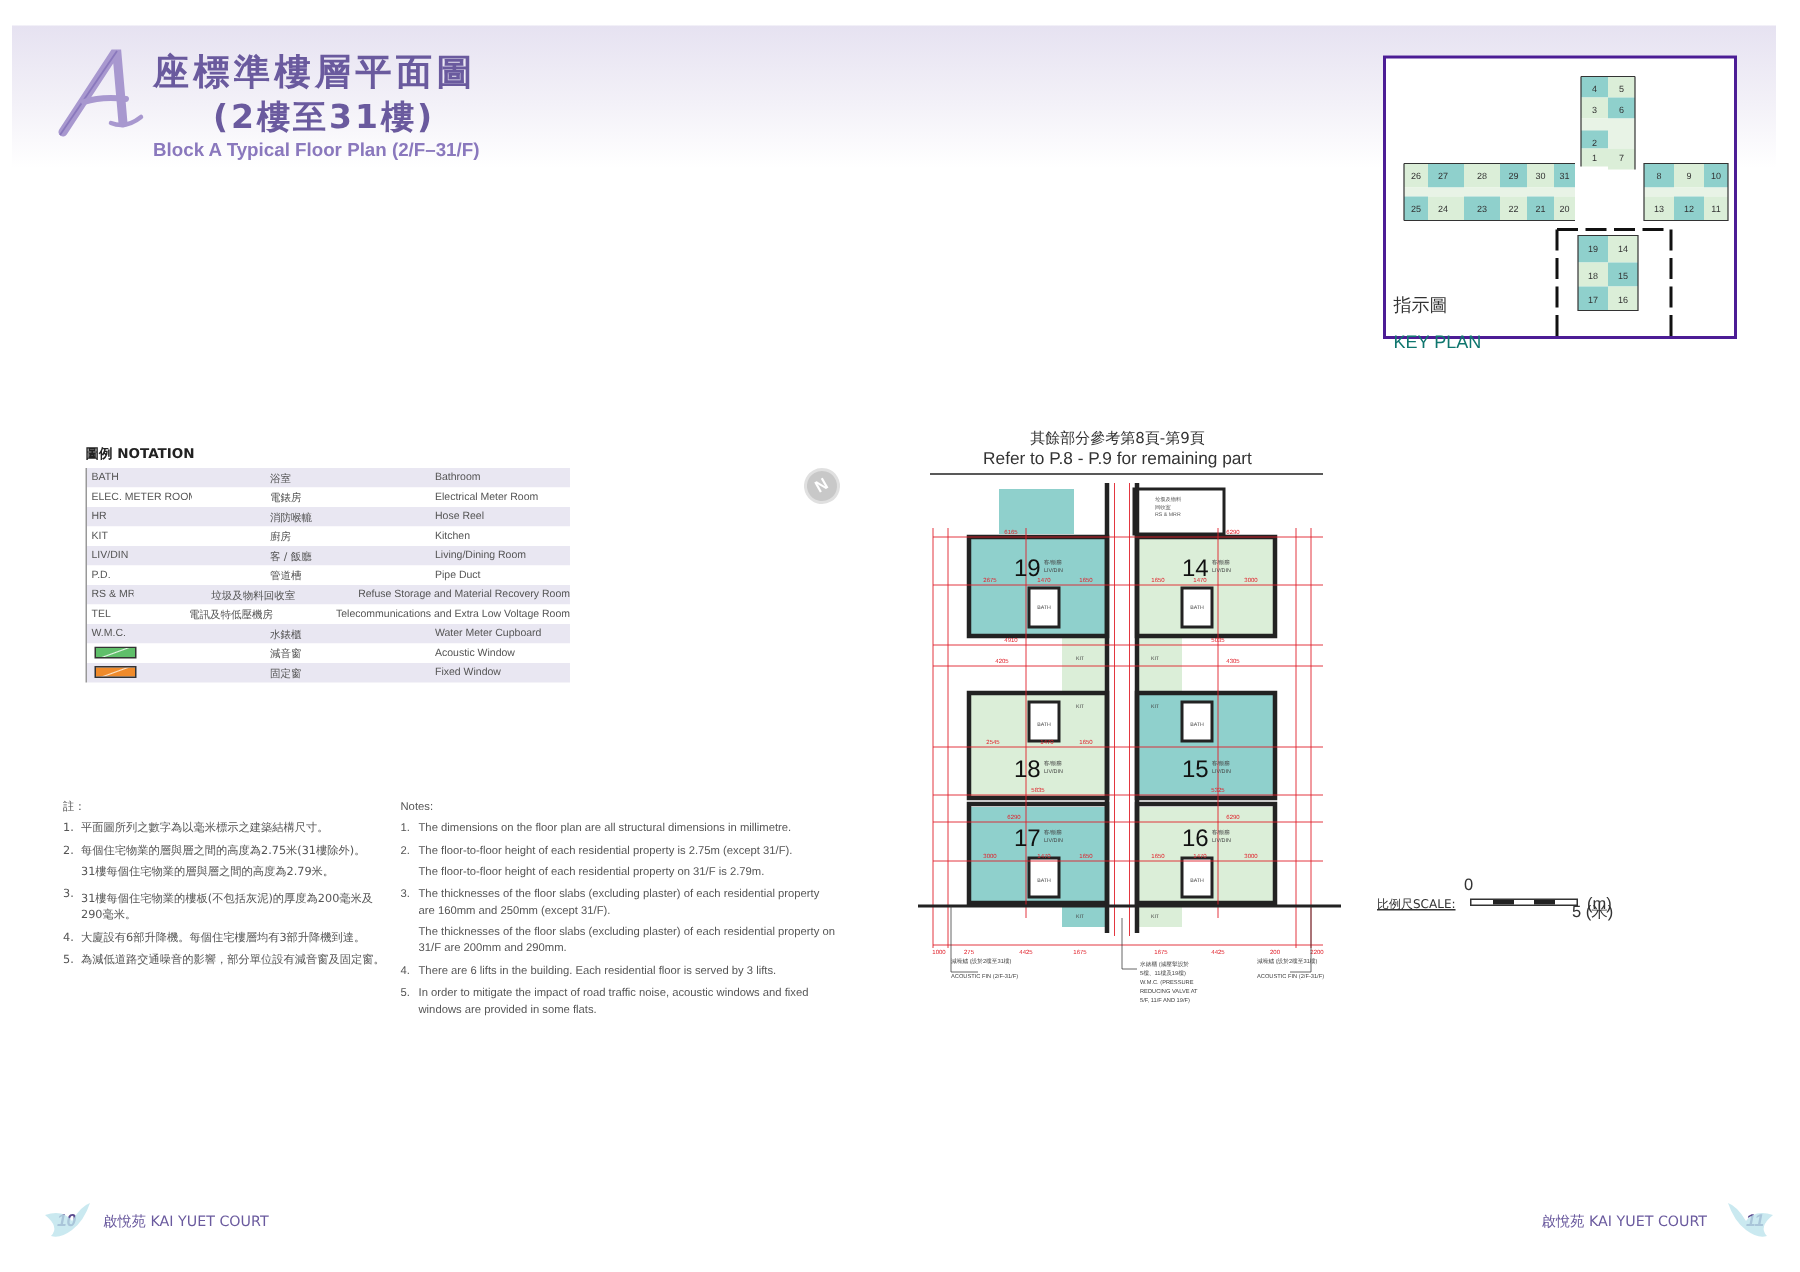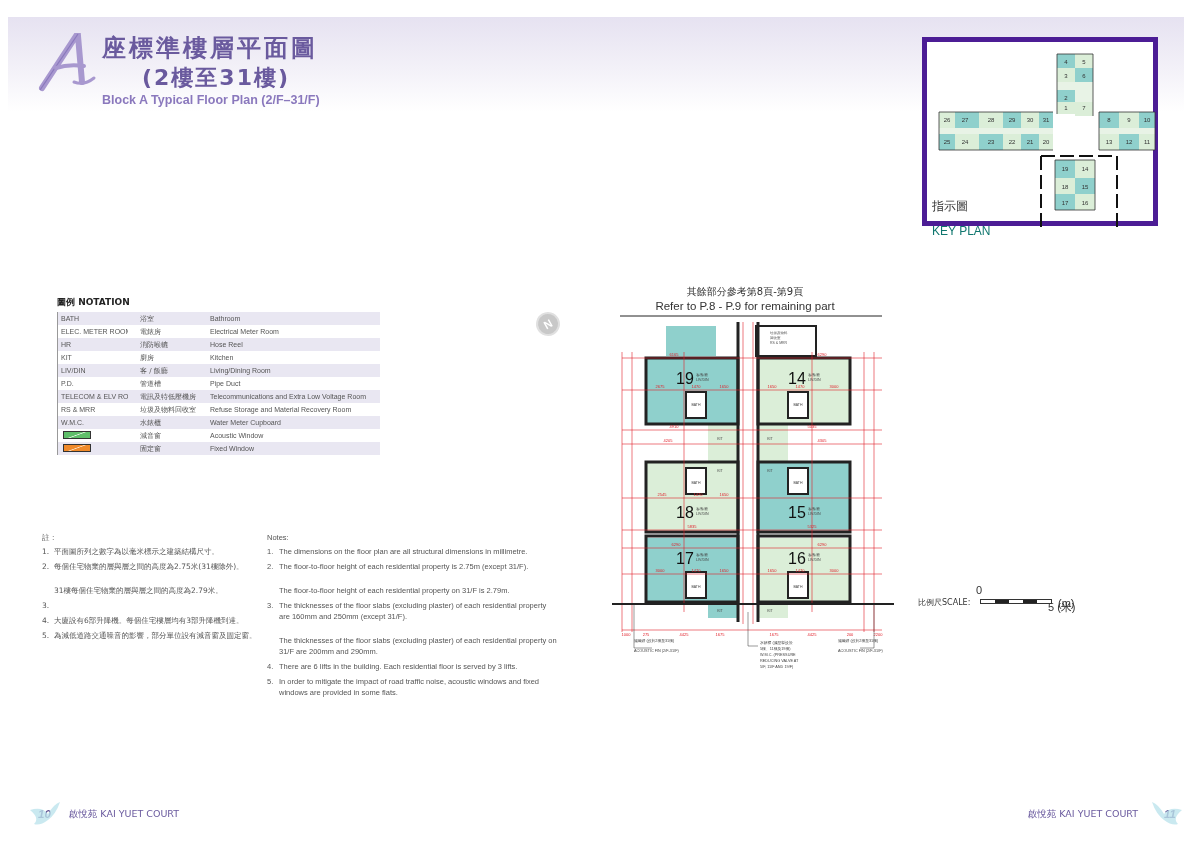--- a/index.html
+++ b/index.html
@@ -11,62 +11,62 @@
     background: linear-gradient(to bottom, #e6e2f1 0%, #f3f1f8 55%, #ffffff 100%); }
 
   
   .title-block { position: absolute; left: 38px; top: 30px; }
   .big-a { position: absolute; left: 0; top: 0; width: 60px; height: 62px; }
   .title-zh { position: absolute; left: 64px; top: 2px; font-size: 24px; font-weight: bold; color: #6a5a9e; letter-spacing: 3px; white-space: nowrap; font-family: "DejaVu Sans", sans-serif; }
   .title-zh2 { position: absolute; left: 60px; top: 33px; font-size: 22px; font-weight: bold; color: #6a5a9e; letter-spacing: 2px; white-space: nowrap; font-family: "DejaVu Sans", sans-serif; margin-left: 44px; }
   .title-en { position: absolute; left: 64px; top: 63px; font-size: 12.5px; font-weight: bold; color: #8a78bd; white-space: nowrap; }
 
   
-  .keyplan { position: absolute; left: 922px; top: 37px; width: 236px; height: 189px; border: 5px solid #4c1d95; background: #fff; }
+  .keyplan { position: absolute; left: 922px; top: 37px; width: 236px; height: 189px; border: 2px solid #4c1d95; background: #fff; }
   .keyplan svg { position: absolute; left: 0; top: 0; }
   .kp-label-zh { position: absolute; left: 5px; top: 156px; font-size: 12px; color: #333; font-family: "DejaVu Sans", sans-serif; }
   .kp-label-en { position: absolute; left: 5px; top: 182px; font-size: 12px; color: #0f766e; }
 
   
   .notation { position: absolute; left: 42px; top: 296px; width: 325px; margin-left: 15px; }
   .notation-title { font-size: 9px; font-weight: bold; color: #222; margin-bottom: 3px; font-family: "DejaVu Sans", sans-serif; }
   .notation-table { width: 323px; border-left: 1px solid #999; font-size: 7px; color: #555; }
-  .nrow { display: flex; height: 13px; align-items: center; }
+  .nrow { display: flex; height: 13px; align-items: center; gap: 40px; }
   .nrow:nth-child(odd) { background: #e9e7f2; }
   .nrow:nth-child(even) { background: #ffffff; }
   .ncol1 { width: 70px; padding-left: 3px; white-space: nowrap; overflow: hidden; }
   .ncol2 { width: 80px; padding-left: 12px; white-space: nowrap; font-family: "DejaVu Sans", sans-serif; }
   .ncol3 { flex: 1; padding-left: 2px; white-space: nowrap; }
   .swatch { display: inline-block; width: 28px; height: 8px; border: 1px solid #333; margin-left: 2px; }
   .sw-green { background: linear-gradient(160deg, #5fbf6a 0%, #5fbf6a 45%, #e6f5e6 50%, #5fbf6a 55%, #5fbf6a 100%); }
   .sw-orange { background: linear-gradient(160deg, #f08a2a 0%, #f08a2a 45%, #fde3c8 50%, #f08a2a 55%, #f08a2a 100%); }
 
   
   .north { position: absolute; left: 536px; top: 312px; width: 24px; height: 24px; border-radius: 50%; background: #c8c8c8; border: 2px solid #e0e0e0; display: flex; align-items: center; justify-content: center; font-size: 11px; font-weight: bold; color: #fff; transform: rotate(-30deg); }
 
   
   .notes-zh { position: absolute; left: 42px; top: 532px; width: 215px; font-size: 7.5px; color: #555; line-height: 11px; font-family: "DejaVu Sans", sans-serif; }
   .notes-en { position: absolute; left: 267px; top: 532px; width: 292px; font-size: 7.5px; color: #555; line-height: 11px; }
   .note-head { margin-bottom: 3px; }
   .note-item { display: flex; margin-bottom: 4px; }
   .note-num { width: 12px; flex-shrink: 0; }
   .note-body { flex: 1; }
-  .note-sub { margin-top: 13px; }
+  .note-sub { margin-top: 3px; }
 
   
   .plan-head { position: absolute; left: 620px; top: 285px; width: 250px; text-align: center; color: #333; }
   .plan-head .zh { font-size: 10px; font-family: "DejaVu Sans", sans-serif; }
   .plan-head .en { font-size: 11.5px; margin-top: 1px; }
   .plan { position: absolute; left: 612px; top: 312px; width: 282px; height: 370px; }
 
   
   .scale { position: absolute; left: 918px; top: 584px; width: 170px; height: 28px; font-size: 9px; color: #333; }
   .scale .s0 { position: absolute; left: 58px; top: 0; font-size: 11px; }
   .scale .s5 { position: absolute; left: 130px; top: 16px; font-size: 11px; white-space: nowrap; }
-  .scale .slabel { position: absolute; left: 0; top: 13px; font-size: 8px; white-space: nowrap; font-family: "DejaVu Sans", sans-serif; }
+  .scale .slabel { position: absolute; left: 0; top: 13px; font-size: 8px; white-space: nowrap; font-family: "DejaVu Sans", sans-serif; text-decoration: underline; }
   .scale .sbar { position: absolute; left: 62px; top: 15px; width: 72px; height: 5px; border: 1px solid #333; background: linear-gradient(to right, #fff 0 20%, #222 20% 40%, #fff 40% 60%, #222 60% 80%, #fff 80% 100%); }
   .scale .sm { position: absolute; left: 140px; top: 13px; font-size: 11px; }
 
   
   .footer { position: absolute; top: 800px; font-size: 10px; color: #6a5a9e; display: flex; align-items: center; white-space: nowrap; }
   .footer-left { left: 28px; }
   .footer-right { right: 24px; }
   .pnum { font-weight: bold; font-style: italic; font-size: 11.5px; color: #5a4a8e; }
   .brand { font-family: "DejaVu Sans", sans-serif; font-size: 9.5px; color: #6a5a9e; }
   .bird { width: 34px; height: 28px; display: inline-block; position: relative; }
@@ -200,30 +200,30 @@
         <span class="ncol1">LIV/DIN</span>
         <span class="ncol2">客 / 飯廳</span>
         <span class="ncol3">Living/Dining Room</span>
       </div>
     <div class="nrow">
         <span class="ncol1">P.D.</span>
         <span class="ncol2">管道槽</span>
         <span class="ncol3">Pipe Duct</span>
       </div>
     <div class="nrow">
+        <span class="ncol1">RS &amp; MRR</span>
+        <span class="ncol2">垃圾及物料回收室</span>
+        <span class="ncol3">Refuse Storage and Material Recovery Room</span>
+      </div>
+    <div class="nrow">
         <span class="ncol1">TELECOM &amp; ELV ROOM</span>
         <span class="ncol2">電訊及特低壓機房</span>
         <span class="ncol3">Telecommunications and Extra Low Voltage Room</span>
       </div>
     <div class="nrow">
-        <span class="ncol1">RS &amp; MRR</span>
-        <span class="ncol2">垃圾及物料回收室</span>
-        <span class="ncol3">Refuse Storage and Material Recovery Room</span>
-      </div>
-    <div class="nrow">
         <span class="ncol1">W.M.C.</span>
         <span class="ncol2">水錶櫃</span>
         <span class="ncol3">Water Meter Cupboard</span>
       </div>
     <div class="nrow">
         <span class="ncol1"><span class="swatch sw-green"></span></span>
         <span class="ncol2">減音窗</span>
         <span class="ncol3">Acoustic Window</span>
       </div>
     <div class="nrow">
@@ -249,20 +249,21 @@
   <div class="note-item">
       <span class="note-num">2.</span>
       <div class="note-body">
         <div>每個住宅物業的層與層之間的高度為2.75米(31樓除外)。</div>
         <div class="note-sub">31樓每個住宅物業的層與層之間的高度為2.79米。</div>
       </div>
     </div>
   <div class="note-item">
       <span class="note-num">3.</span>
       <div class="note-body">
+        <div class="note-sub">31樓每個住宅物業的樓板(不包括灰泥)的厚度為200毫米及290毫米。</div>
       </div>
     </div>
   <div class="note-item">
       <span class="note-num">4.</span>
       <div class="note-body">
         <div>大廈設有6部升降機。每個住宅樓層均有3部升降機到達。</div>
       </div>
     </div>
   <div class="note-item">
       <span class="note-num">5.</span>

